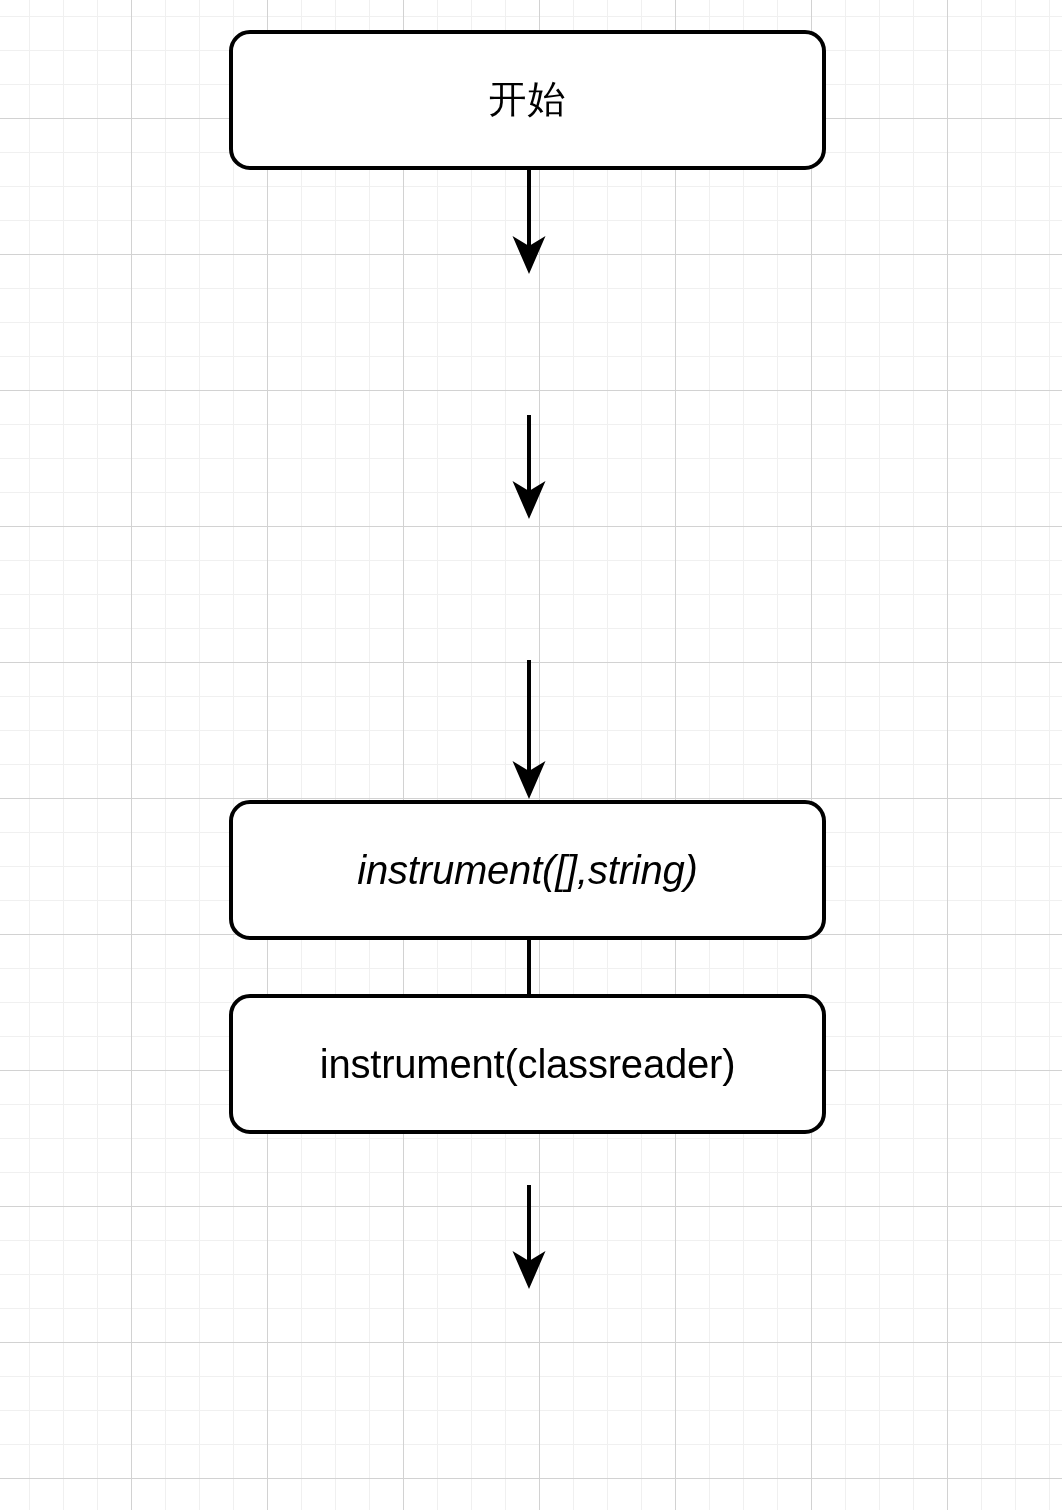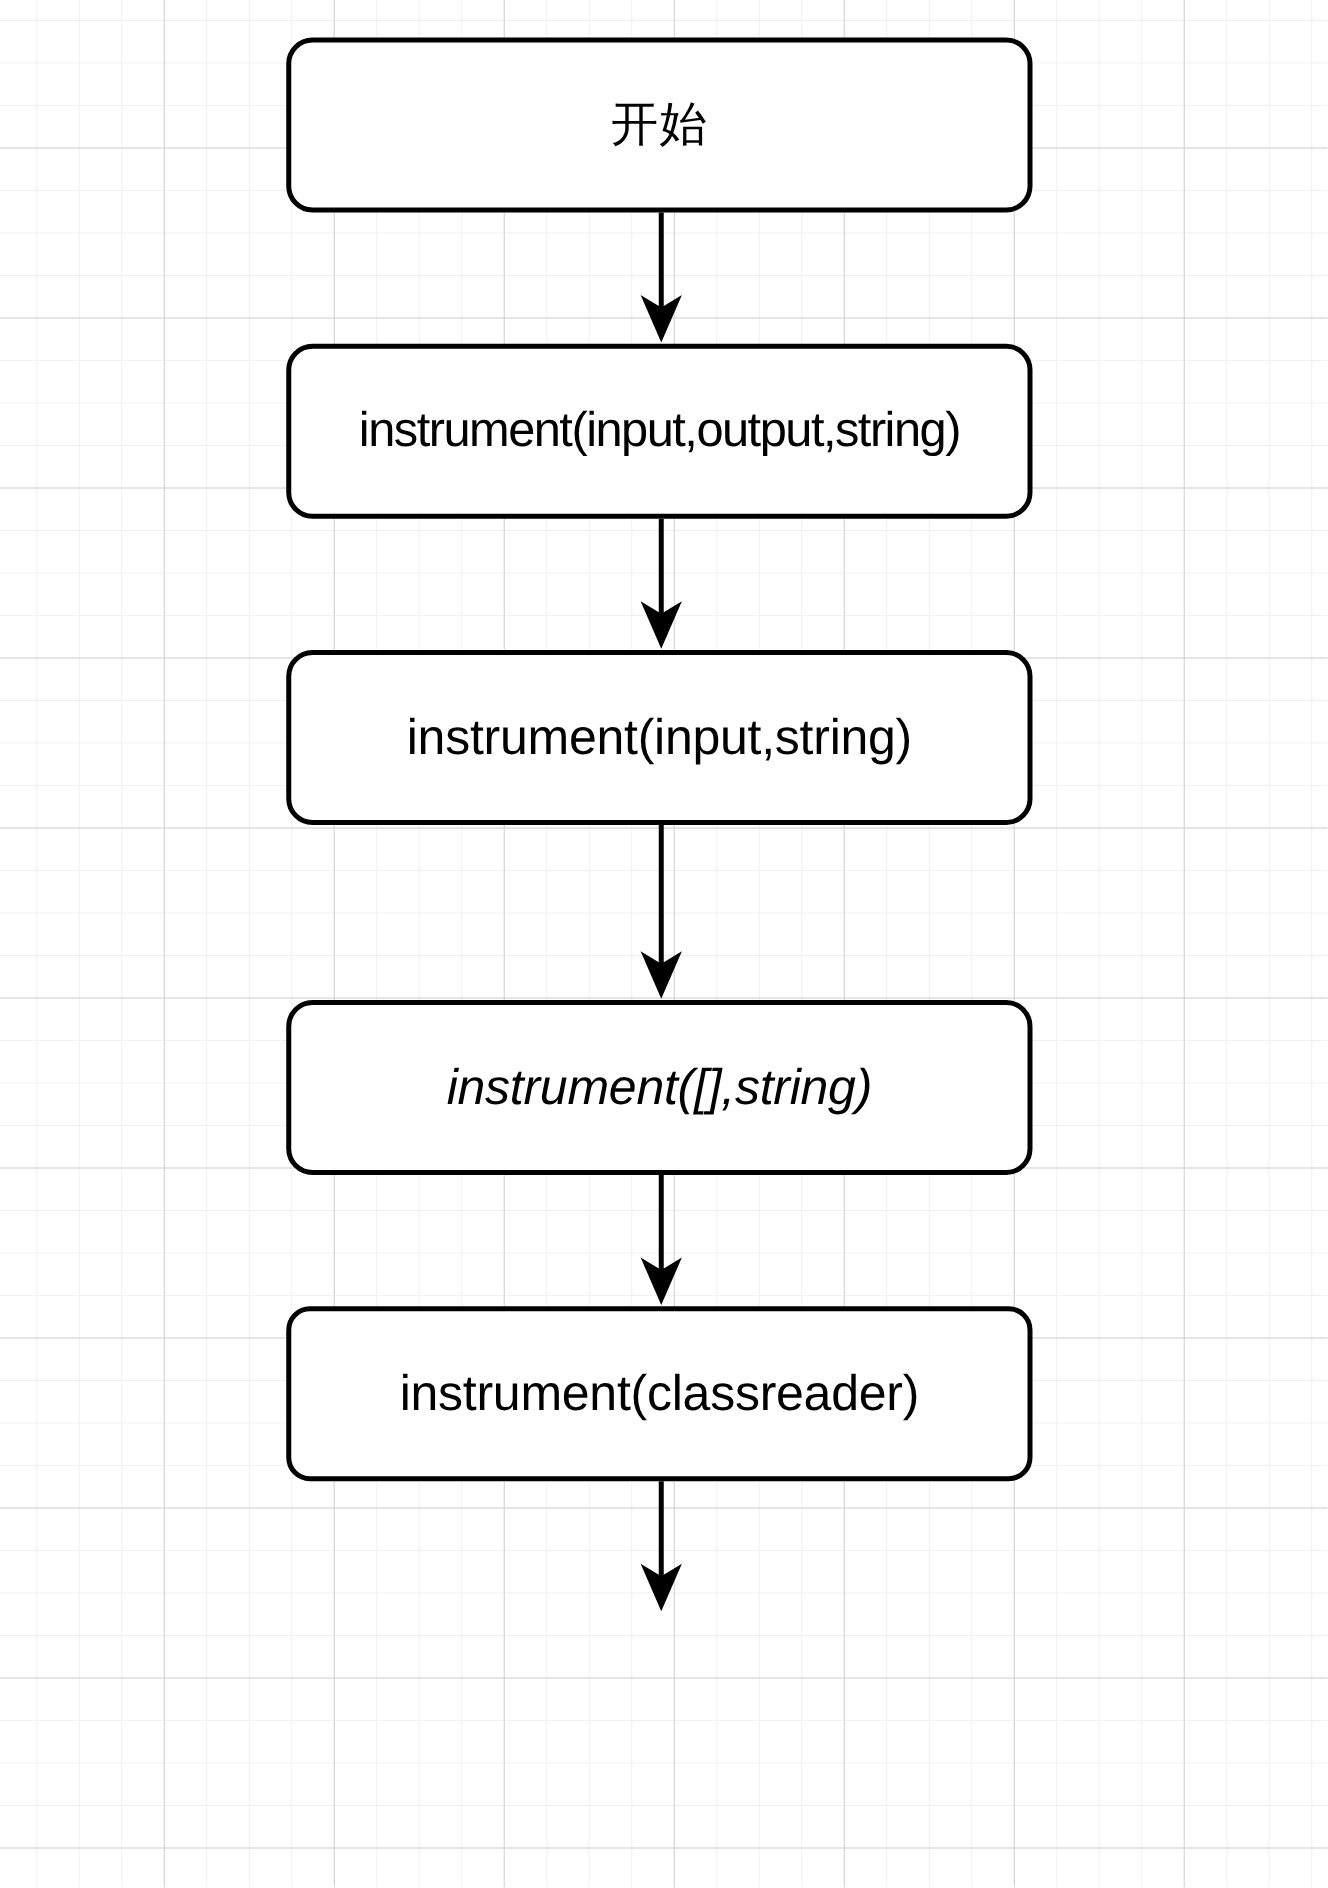--- a/index.html
+++ b/index.html
@@ -94,30 +94,24 @@
     <g>
       <line x1="529" y1="1185" x2="529" y2="1267" stroke="#000000" stroke-width="4"></line>
       <path d="M 529 1289 L 512.5 1251 L 529 1261 L 545.5 1251 Z" fill="#000000"></path>
     </g>
   </svg>
 
   <div class="node-box" style="top:30px;">
     <span class="node-label cjk">开始</span>
   </div>
 
-  <div class="node-box" style="top:275px;">
-    <span class="node-label wide">instrument(input,output,string)</span>
-  </div>
 
-  <div class="node-box" style="top:520px;">
-    <span class="node-label">instrument(input,string)</span>
-  </div>
 
   <div class="node-box" style="top:800px;font-style:italic;">
     <span class="node-label">instrument([],string)</span>
   </div>
 
-  <div class="node-box" style="top:1045px;border-radius:19px;">
+  <div class="node-box" style="top:994px;">
     <span class="node-label">instrument(classreader)</span>
   </div>
 
 
 </div>
 
 </body></html>

